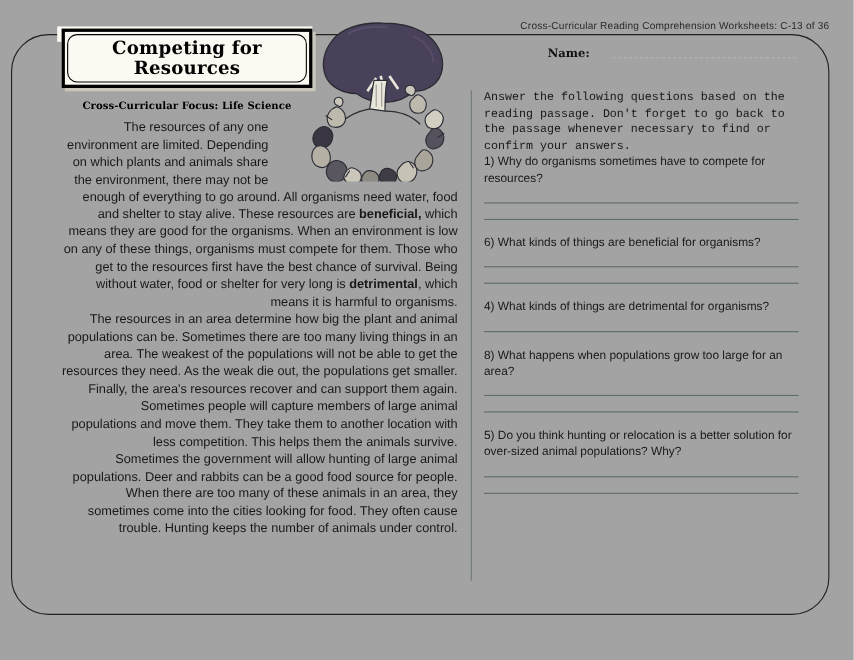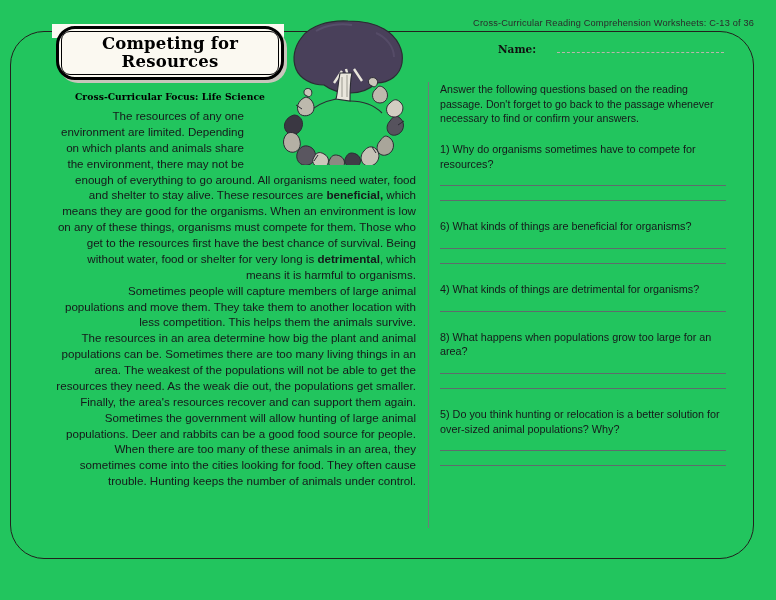--- a/index.html
+++ b/index.html
@@ -13,21 +13,21 @@
     overflow: hidden;
     font-family: "Liberation Sans", sans-serif;
     color: #1a1a1a;
   }
 
   
   #page {
     position: relative;
     width: 776px;
     height: 600px;
-    background: #22c55e;
+    background: #a3a3a3;
   }
 
   #page-border {
     position: absolute;
     left: 10px;
     top: 31px;
     width: 744px;
     height: 528px;
     border: 1.4px solid #23201e;
     border-radius: 34px;
@@ -59,21 +59,21 @@
 
   
   #title-box {
     position: absolute;
     left: 56px;
     top: 26px;
     width: 228px;
     height: 54px;
     background: #fbf9f1;
     border: 3.2px solid #000000;
-    border-radius: 19px;
+    border-radius: 0;
     box-shadow: 3px 3px 0 0 #c9c6bc;
     box-sizing: border-box;
     text-align: center;
   }
   #title-inner {
     position: absolute;
     left: 2px; top: 2px; right: 2px; bottom: 2px;
     border: 1px solid #000;
     border-radius: 9px;
     box-sizing: border-box;
@@ -170,23 +170,23 @@
   #right-col {
     position: absolute;
     left: 440px;
     top: 82px;
     width: 286px;
   }
   #instructions {
     font-size: 10.6px;
     line-height: 1.38;
     color: #16181a;
-    margin-bottom: 16px;
-  }
-  .question-block { margin-bottom: 18px; }
+    font-family: Liberation Mono, monospace;
+  }
+  .question-block { margin-bottom: 2px; }
   .question-text {
     font-size: 10.8px;
     line-height: 1.36;
     color: #16181a;
     margin-bottom: 4px;
   }
   .answer-line {
     height: 0;
     border-bottom: 1.5px solid #5e6c6c;
     margin: 14px 0 0 0;
@@ -279,22 +279,22 @@
 
         <path d="M30 92 L24 88 M46 138 L42 144 M100 130 L104 136 M126 108 L132 104" stroke="#2b2b33" stroke-width="1" fill="none"></path>
       </g>
     </svg>
   </div>
 
   <div id="left-col">
     <div id="passage">
       <div class="shape"></div>
       <p class="first"><span>The resources of any one environment are limited. Depending on which plants and animals share the environment, there may not be enough of everything to go around. All organisms need water, food and shelter to stay alive. These resources are </span><b>beneficial,</b><span> which means they are good for the organisms. When an environment is low on any of these things, organisms must compete for them. Those who get to the resources first have the best chance of survival. Being without water, food or shelter for very long is </span><b>detrimental</b><span>, which means it is harmful to organisms.</span></p>
+      <p>The resources in an area determine how big the plant and animal populations can be. Sometimes there are too many living things in an area. The weakest of the populations will not be able to get the resources they need. As the weak die out, the populations get smaller. Finally, the area's resources recover and can support them again.</p>
       <p>Sometimes people will capture members of large animal populations and move them. They take them to another location with less competition. This helps them the animals survive.</p>
-      <p>The resources in an area determine how big the plant and animal populations can be. Sometimes there are too many living things in an area. The weakest of the populations will not be able to get the resources they need. As the weak die out, the populations get smaller. Finally, the area's resources recover and can support them again.</p>
       <p>Sometimes the government will allow hunting of large animal populations. Deer and rabbits can be a good food source for people. When there are too many of these animals in an area, they sometimes come into the cities looking for food. They often cause trouble. Hunting keeps the number of animals under control.</p>
     </div>
   </div>
 
   <div id="divider"></div>
 
   <div id="right-col">
     <div id="instructions">Answer the following questions based on the reading passage. Don't forget to go back to the passage whenever necessary to find or confirm your answers.</div>
 
     <div class="question-block">

